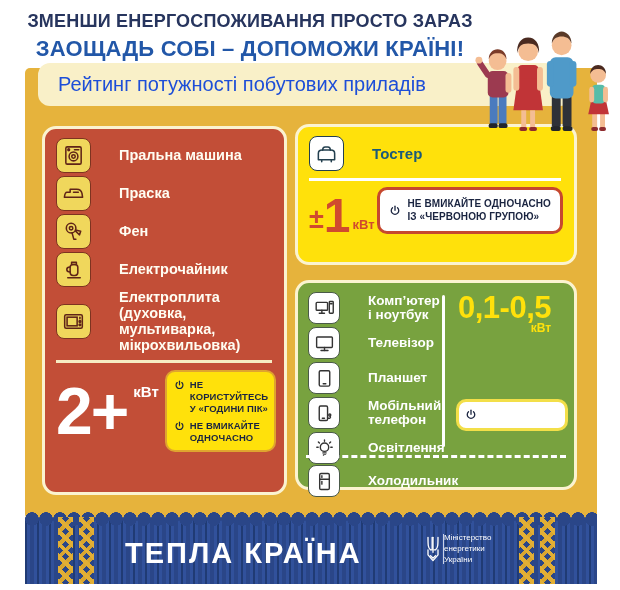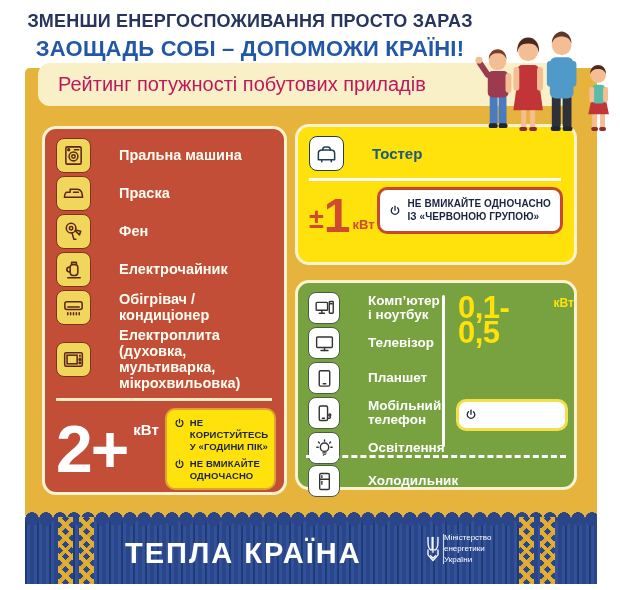--- a/index.html
+++ b/index.html
@@ -9,21 +9,21 @@
   
   .hdr{position:absolute;left:25px;top:11px;width:450px;text-align:center;z-index:3;}
   .hdr-l1{font-size:18px;font-weight:bold;color:#27355E;letter-spacing:.2px;}
   .hdr-l2{font-size:22px;font-weight:bold;color:#2257A8;margin-top:4px;letter-spacing:.2px;}
   .family{position:absolute;right:2px;top:2px;width:158px;height:133px;z-index:6;}
 
   
   .gold{position:absolute;left:25px;top:68px;width:572px;height:451px;background:#E6B33C;border-radius:5px;z-index:1;}
   .titlebar{position:absolute;left:38px;top:63px;width:534px;height:43px;background:#F9F0C8;border-radius:12px;z-index:2;
             display:flex;align-items:center;padding-left:20px;box-sizing:border-box;
-            font-size:20px;font-weight:500;color:#be185d;}
+            font-size:20px;font-weight:500;color:#1d4ed8;}
 
   
   .card{position:absolute;border:3px solid #FBF3D0;border-radius:14px;box-sizing:border-box;z-index:2;}
   .red-card{left:42px;top:126px;width:245px;height:369px;background:#C24E37;padding:9px 8px 8px 11px;}
   .yellow-card{left:295px;top:124px;width:282px;height:141px;background:#FFE10B;padding:9px 11px;}
   .green-card{left:295px;top:280px;width:282px;height:210px;background:#78A23F;padding:9px 10px;}
 
   .row{display:flex;align-items:center;gap:28px;margin-bottom:3px;}
   .isq{flex:none;display:grid;place-items:center;border-radius:8px;}
   .isq svg{display:block;}
@@ -54,21 +54,21 @@
   .pm{display:flex;align-items:flex-end;color:#D04A2E;font-weight:800;}
   .pm .pm-sign{font-size:27px;line-height:.8;margin-bottom:3px;}
   .pm .pm-num{font-size:48px;line-height:.75;letter-spacing:-1px;}
   .pm .pm-unit{font-size:13px;font-weight:bold;margin:0 0 2px 3px;}
   .warnbox-white-red{margin-left:auto;background:#fff;border:3px solid #C6482F;padding:8px 9px;display:flex;gap:6px;align-items:center;}
   .warnbox-white-red .warn-text,.warnbox-white-yellow .warn-text{font-size:10px;text-align:left;color:#1A2440;font-weight:bold;}
 
   
   .gc-left{width:138px;}
   .gc-vdiv{position:absolute;left:144px;top:12px;height:152px;width:3px;background:#FFFFFF;border-radius:2px;}
-  .gc-val{position:absolute;left:160px;top:13px;display:flex;color:#FFE10B;font-weight:800;}
+  .gc-val{position:absolute;left:160px;top:13px;display:flex;align-items:flex-end;color:#FFE10B;font-weight:800;flex-direction:column;}
   .gc-val .num{font-size:31px;line-height:.8;letter-spacing:-.5px;}
   .gc-val .unit{font-size:12px;font-weight:bold;margin:0 0 1px 4px;}
   .warnbox-white-yellow{position:absolute;left:158px;top:116px;width:112px;background:#fff;border:3px solid #F3DF49;padding:7px 6px;display:flex;gap:5px;align-items:center;}
   .gc-dash{position:absolute;left:8px;right:8px;top:172px;border-top:3px dashed #FFFFFF;}
   .gc-extra{position:absolute;left:10px;top:182px;right:10px;}
 
   
   .knit{position:absolute;left:25px;top:519px;width:572px;height:65px;z-index:2;
         background:repeating-linear-gradient(90deg,#203B74 0 2px,#31519B 2px 5px,#2A4688 5px 9px,#31519B 9px 12px);}
   .knit::before{content:"";position:absolute;left:0;right:0;top:-8px;height:16px;
@@ -179,31 +179,20 @@
     <div class="row">
       <span class="isq">
         <svg width="23" height="23" viewBox="0 0 24 24" fill="none" stroke="currentColor" stroke-width="1.6" stroke-linecap="round" stroke-linejoin="round">
             <path d="M10 4.5h5v2.2h-5z"></path>
             <rect x="8.5" y="6.7" width="8" height="11.5" rx="3"></rect>
             <path d="M8.5 9.5c-2.2 0-3.5 1-3.5 2.6s1.3 2.6 3.5 2.6"></path>
             <line x1="6" y1="20.5" x2="19" y2="20.5"></line>
           </svg>
       </span>
       <span class="lbl">Електрочайник</span>
-    </div>
-    <div class="row">
-      <span class="isq">
-        <svg width="23" height="23" viewBox="0 0 24 24" fill="none" stroke="currentColor" stroke-width="1.6" stroke-linecap="round">
-            <rect x="3" y="6" width="18" height="8" rx="2"></rect>
-            <line x1="6" y1="11.5" x2="18" y2="11.5"></line>
-            <path d="M6 17.5v2M9 17.5v2M12 17.5v2M15 17.5v2M18 17.5v2"></path>
-          </svg>
-      </span>
-      <span class="lbl">Обігрівач /
-кондиціонер</span>
     </div>
     <div class="row">
       <span class="isq">
         <svg width="23" height="23" viewBox="0 0 24 24" fill="none" stroke="currentColor" stroke-width="1.6" stroke-linecap="round">
             <rect x="2.8" y="5" width="18.4" height="14" rx="1.5"></rect>
             <rect x="5.3" y="7.5" width="10.5" height="9"></rect>
             <line x1="18.7" y1="7.5" x2="18.7" y2="9"></line>
             <circle cx="18.7" cy="12" r="0.9"></circle>
             <circle cx="18.7" cy="15.5" r="0.9"></circle>
           </svg>

